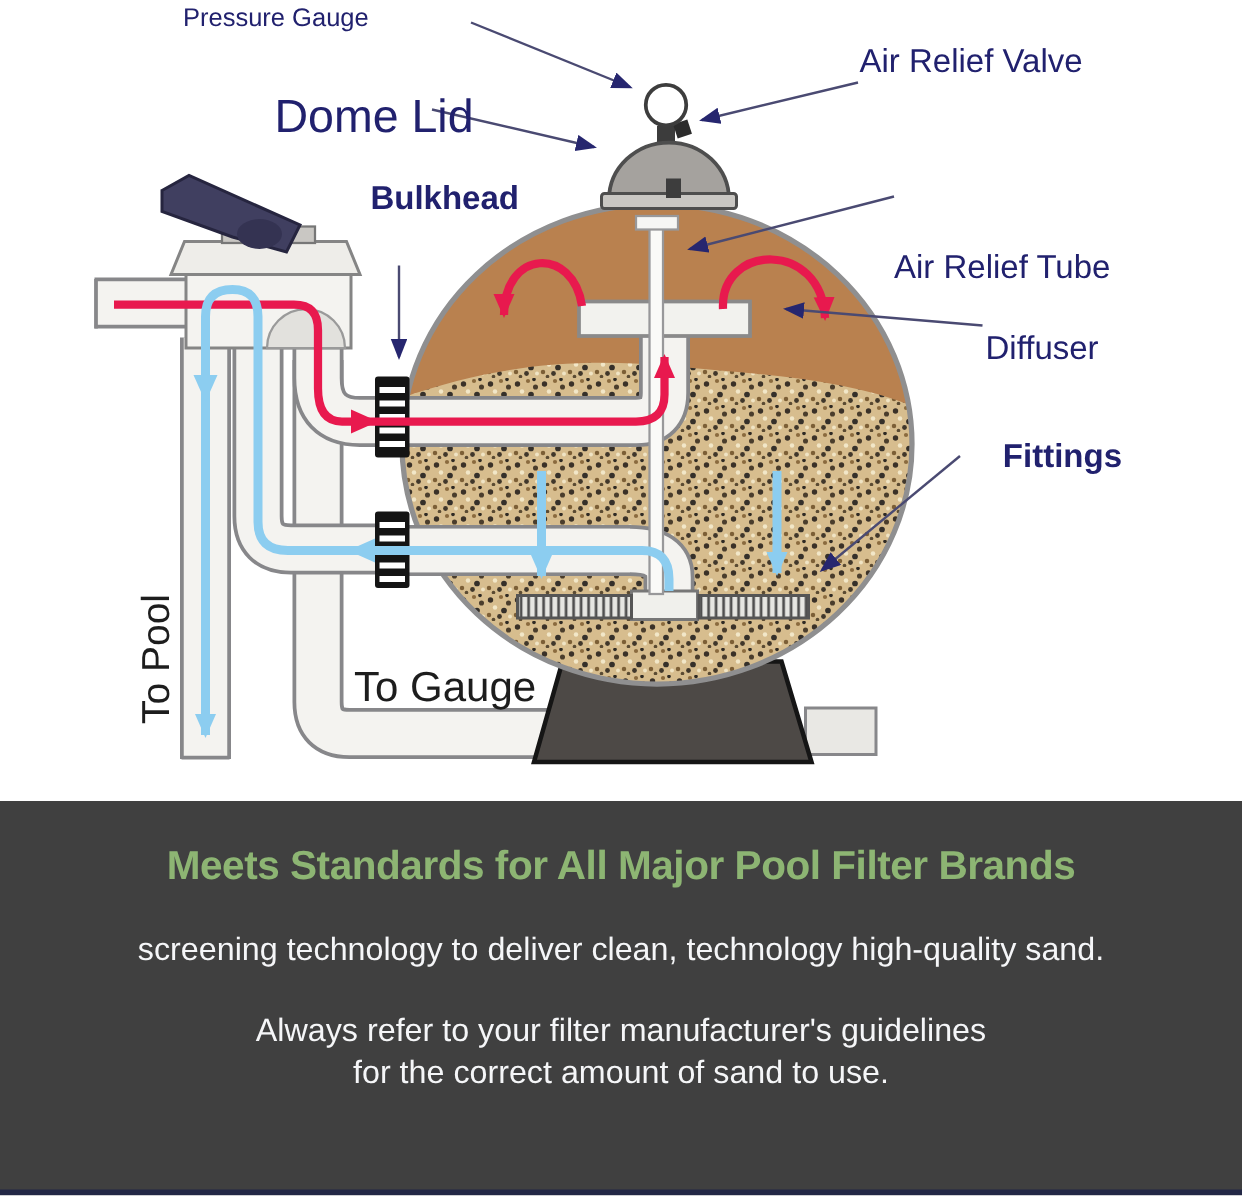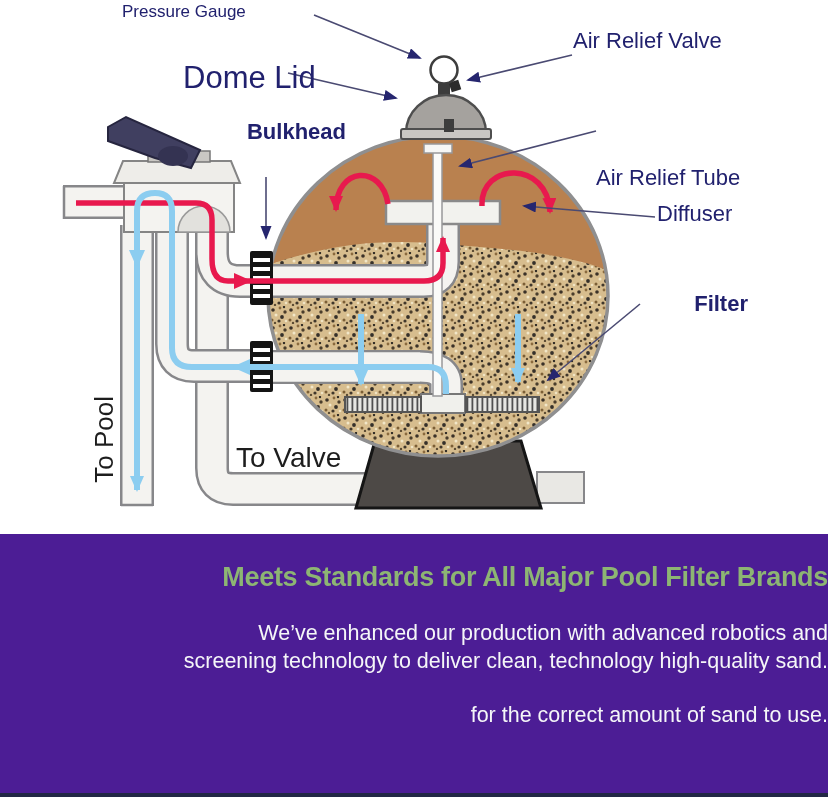--- a/index.html
+++ b/index.html
@@ -7,28 +7,28 @@
          font-family:"Liberation Sans", sans-serif;}
   #diagram-svg{position:absolute;left:0;top:0;}
   .lbl{position:absolute;color:#21216e;font-size:22px;line-height:1.18;white-space:nowrap;}
   .lbl.center{text-align:right;white-space:normal;font-weight:bold;}
   .lbl.black{color:#1d1d1d;}
   .lbl-pressure-gauge{left:122px;top:2px;font-size:17px;}
   .lbl-dome-lid{left:183px;top:60px;font-size:31px;}
   .lbl-bulkhead{left:224px;top:119px;width:122px;}
   .lbl-air-relief-valve{left:573px;top:28px;}
   .lbl-air-relief-tube{left:596px;top:117px;margin-top:48px;}
-  .lbl-diffuser{left:657px;top:201px;}
+  .lbl-diffuser{left:657px;top:219px;}
   .lbl-lateral{left:622px;top:291px;width:126px;}
   .lbl-to-pool{left:43px;top:424px;width:122px;text-align:center;font-size:26px;
                transform:rotate(-90deg);}
   .lbl-to-sewer{left:236px;top:441px;font-size:28px;}
   
-  .banner{position:absolute;left:0;top:534px;width:828px;height:263px;background:#4c1d95;
-          text-align:right;border-bottom:4px solid #222745;box-sizing:border-box;}
+  .banner{position:absolute;left:0;top:534px;width:828px;height:263px;background:#404040;
+          text-align:center;border-bottom:4px solid #222745;box-sizing:border-box;}
   .banner-heading{margin-top:28px;color:#8db573;font-size:27px;font-weight:bold;
                   letter-spacing:-0.3px;}
   .banner-p{margin-top:26px;color:#f5f6f8;font-size:21.5px;line-height:28px;}
 </style>
 </head>
 <body>
 
 <div id="stage">
 
   <svg id="diagram-svg" width="828" height="534" viewBox="0 0 828 534" xmlns="http://www.w3.org/2000/svg">
@@ -175,28 +175,28 @@
 
   <div class="lbl lbl-pressure-gauge">Pressure Gauge</div>
   <div class="lbl lbl-dome-lid">Dome Lid</div>
   <div class="lbl lbl-bulkhead center">
     <div>Bulkhead</div>
   </div>
   <div class="lbl lbl-air-relief-valve">Air Relief Valve</div>
   <div class="lbl lbl-air-relief-tube">Air Relief Tube</div>
   <div class="lbl lbl-diffuser">Diffuser</div>
   <div class="lbl lbl-lateral center">
-    <div>Filter</div>
+    <div>Fittings</div>
   </div>
   <div class="lbl black lbl-to-pool">To Pool</div>
-  <div class="lbl black lbl-to-sewer">To Valve</div>
+  <div class="lbl black lbl-to-sewer">To Gauge</div>
 
   <div class="banner">
     <div class="banner-heading">Meets Standards for All Major Pool Filter Brands</div>
     <div class="banner-p">
-      <div>We’ve enhanced our production with advanced robotics and</div>
       <div>screening technology to deliver clean, technology high-quality sand.</div>
     </div>
     <div class="banner-p">
+      <div>Always refer to your filter manufacturer's guidelines</div>
       <div>for the correct amount of sand to use.</div>
     </div>
   </div>
 </div>
 
 </body></html>

